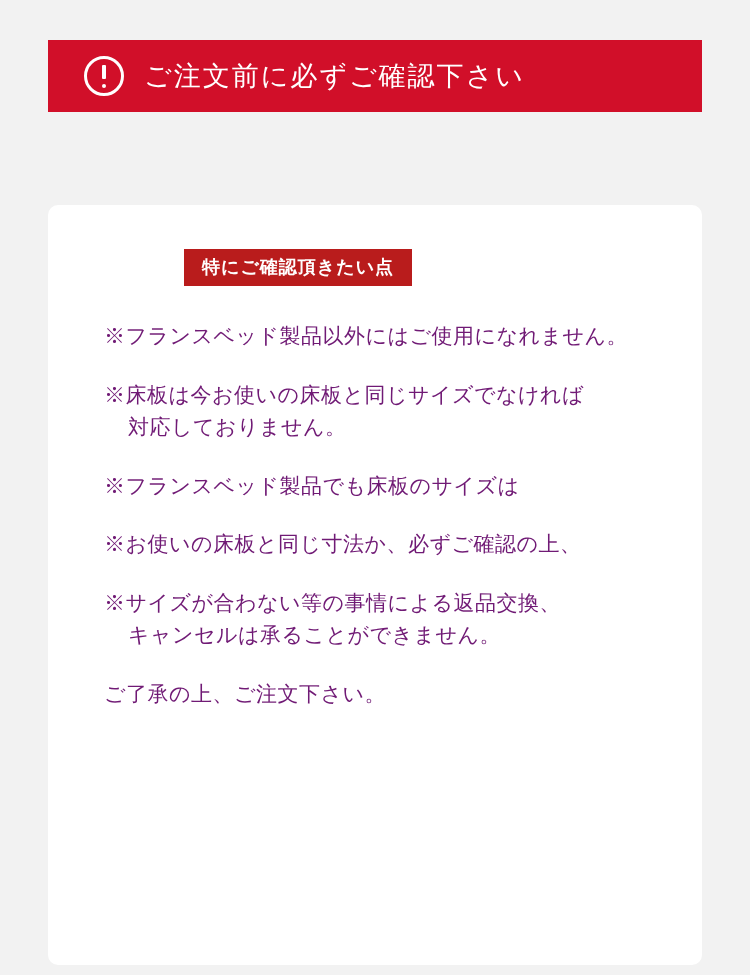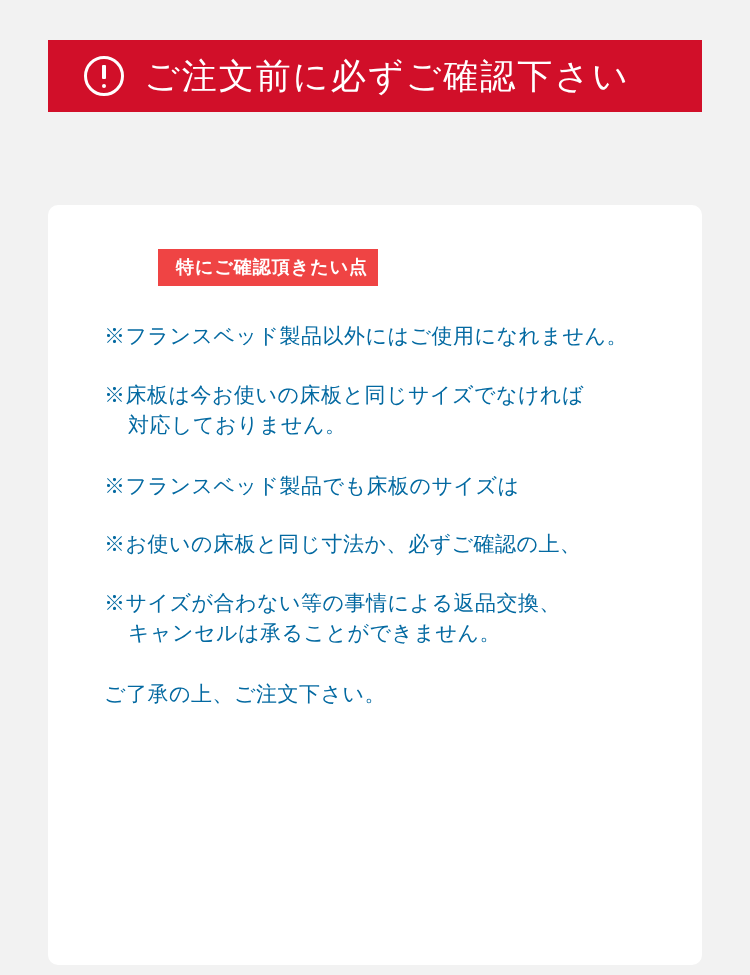--- a/index.html
+++ b/index.html
@@ -58,21 +58,21 @@
     left: 50%;
     bottom: 5px;
     transform: translateX(-50%);
     width: 4px;
     height: 4px;
     background: #ffffff;
     border-radius: 50%;
   }
   .banner-title {
     color: #ffffff;
-    font-size: 35px;
+    font-size: 27px;
     letter-spacing: 2px;
     line-height: 1;
     white-space: nowrap;
     font-family: "Liberation Serif", "DejaVu Serif", serif;
   }
 
   
   .card {
     position: absolute;
     left: 48px;
@@ -80,45 +80,44 @@
     width: 654px;
     height: 760px;
     background: #ffffff;
     border-radius: 10px;
     box-sizing: border-box;
     padding: 44px 56px 0 56px;
   }
 
   .section-tag {
     display: inline-block;
-    background: #ef4444;
+    background: #b91c1c;
     color: #ffffff;
     font-size: 18px;
     font-weight: bold;
     letter-spacing: 1px;
-    padding: 9px 10px 10px 18px;
-    margin-left: 54px;
+    padding: 9px 18px 10px 18px;
+    margin-left: 80px;
     line-height: 1;
     font-family: "Liberation Sans", "DejaVu Sans", sans-serif;
   }
 
   .notes {
     margin-top: 34px;
   }
   .note {
-    color: #0369a1;
+    color: #701a75;
     font-size: 21px;
     line-height: 1.55;
     margin-bottom: 26px;
     letter-spacing: 0.5px;
   }
   .note .line2 {
     display: block;
     padding-left: 24px;
-    font-family: Liberation Mono, monospace;
   }
   .note.closing {
     margin-top: 4px;
   }
 </style>
 </head>
 <body>
 
 <div class="page">
 

